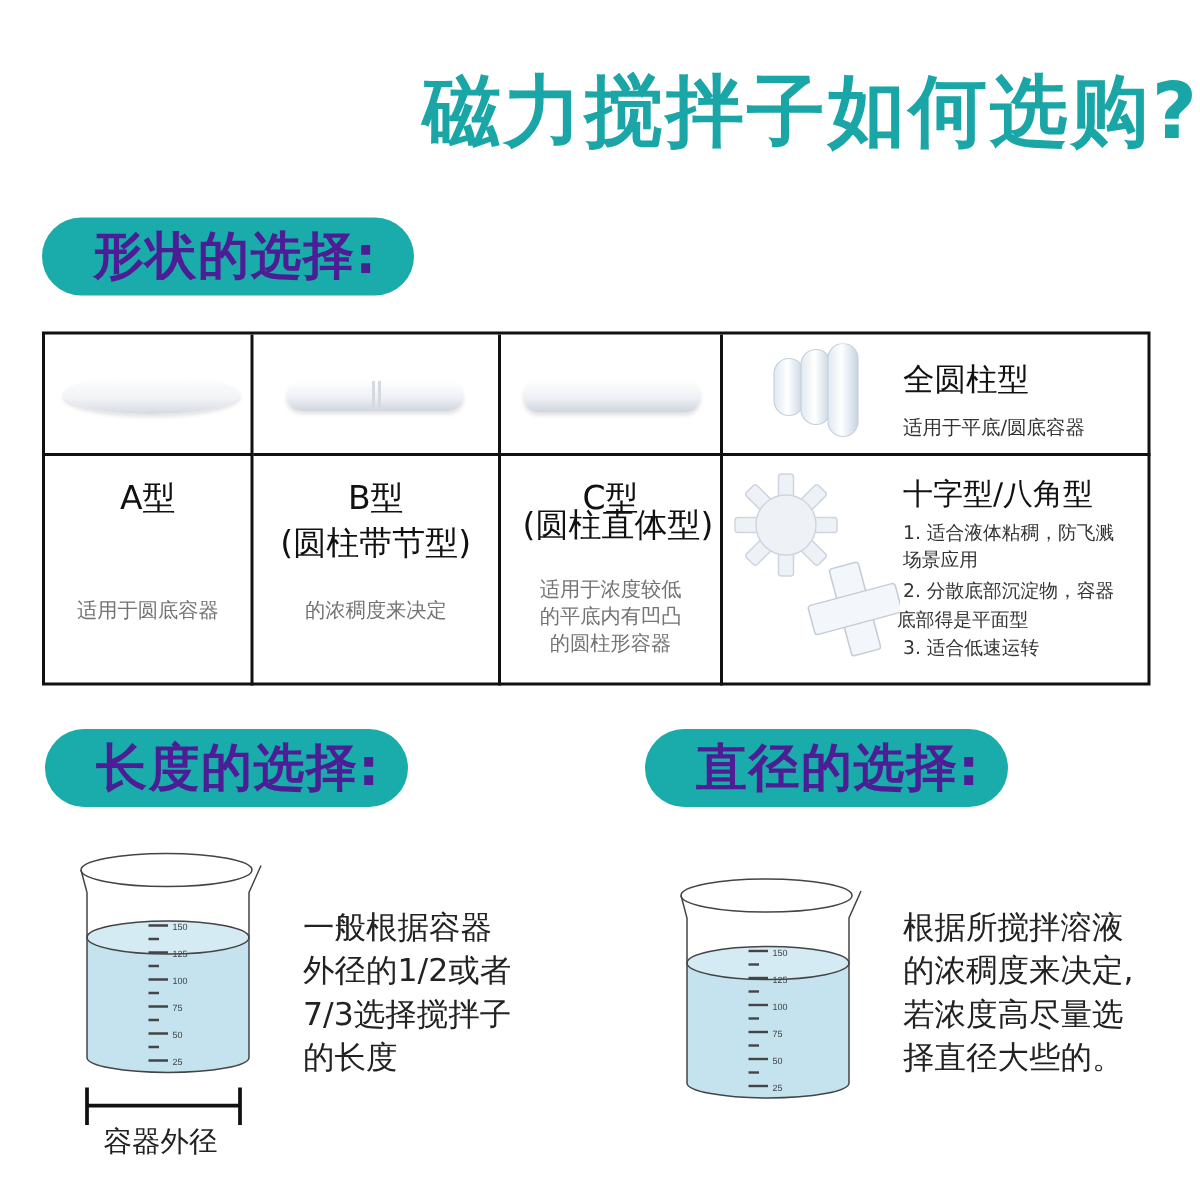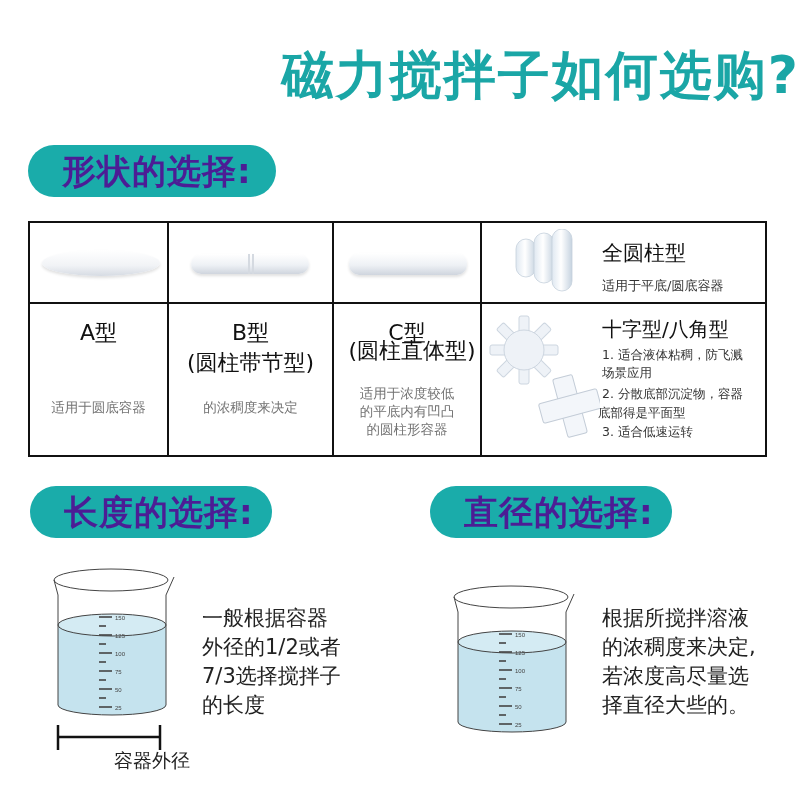--- a/index.html
+++ b/index.html
@@ -39,21 +39,21 @@
   }
   .rod {
     position: absolute; background: linear-gradient(#ffffff, #eef1f5 55%, #cfd5de);
     border-radius: 10px; box-shadow: 0 2px 3px rgba(0,0,0,0.12);
   }
   .rod-ridge { position: absolute; top: 0; width: 2px; height: 100%; background: #d5dae1; }
 
   
   .beaker { position: absolute; }
   .desc-text { position: absolute; font-size: 21px; line-height: 27px; color: #222; }
-  .measure-label { position: absolute; font-size: 19px; color: #222; margin-left: 45px; }
+  .measure-label { position: absolute; font-size: 19px; color: #222; }
 </style>
 </head>
 <body>
 
 <div class="main-title">磁力搅拌子如何选购?</div>
 
 <div class="pill" style="left:28px; top:145px; width:248px;">形状的选择:</div>
 
 <div class="shape-table">
 

